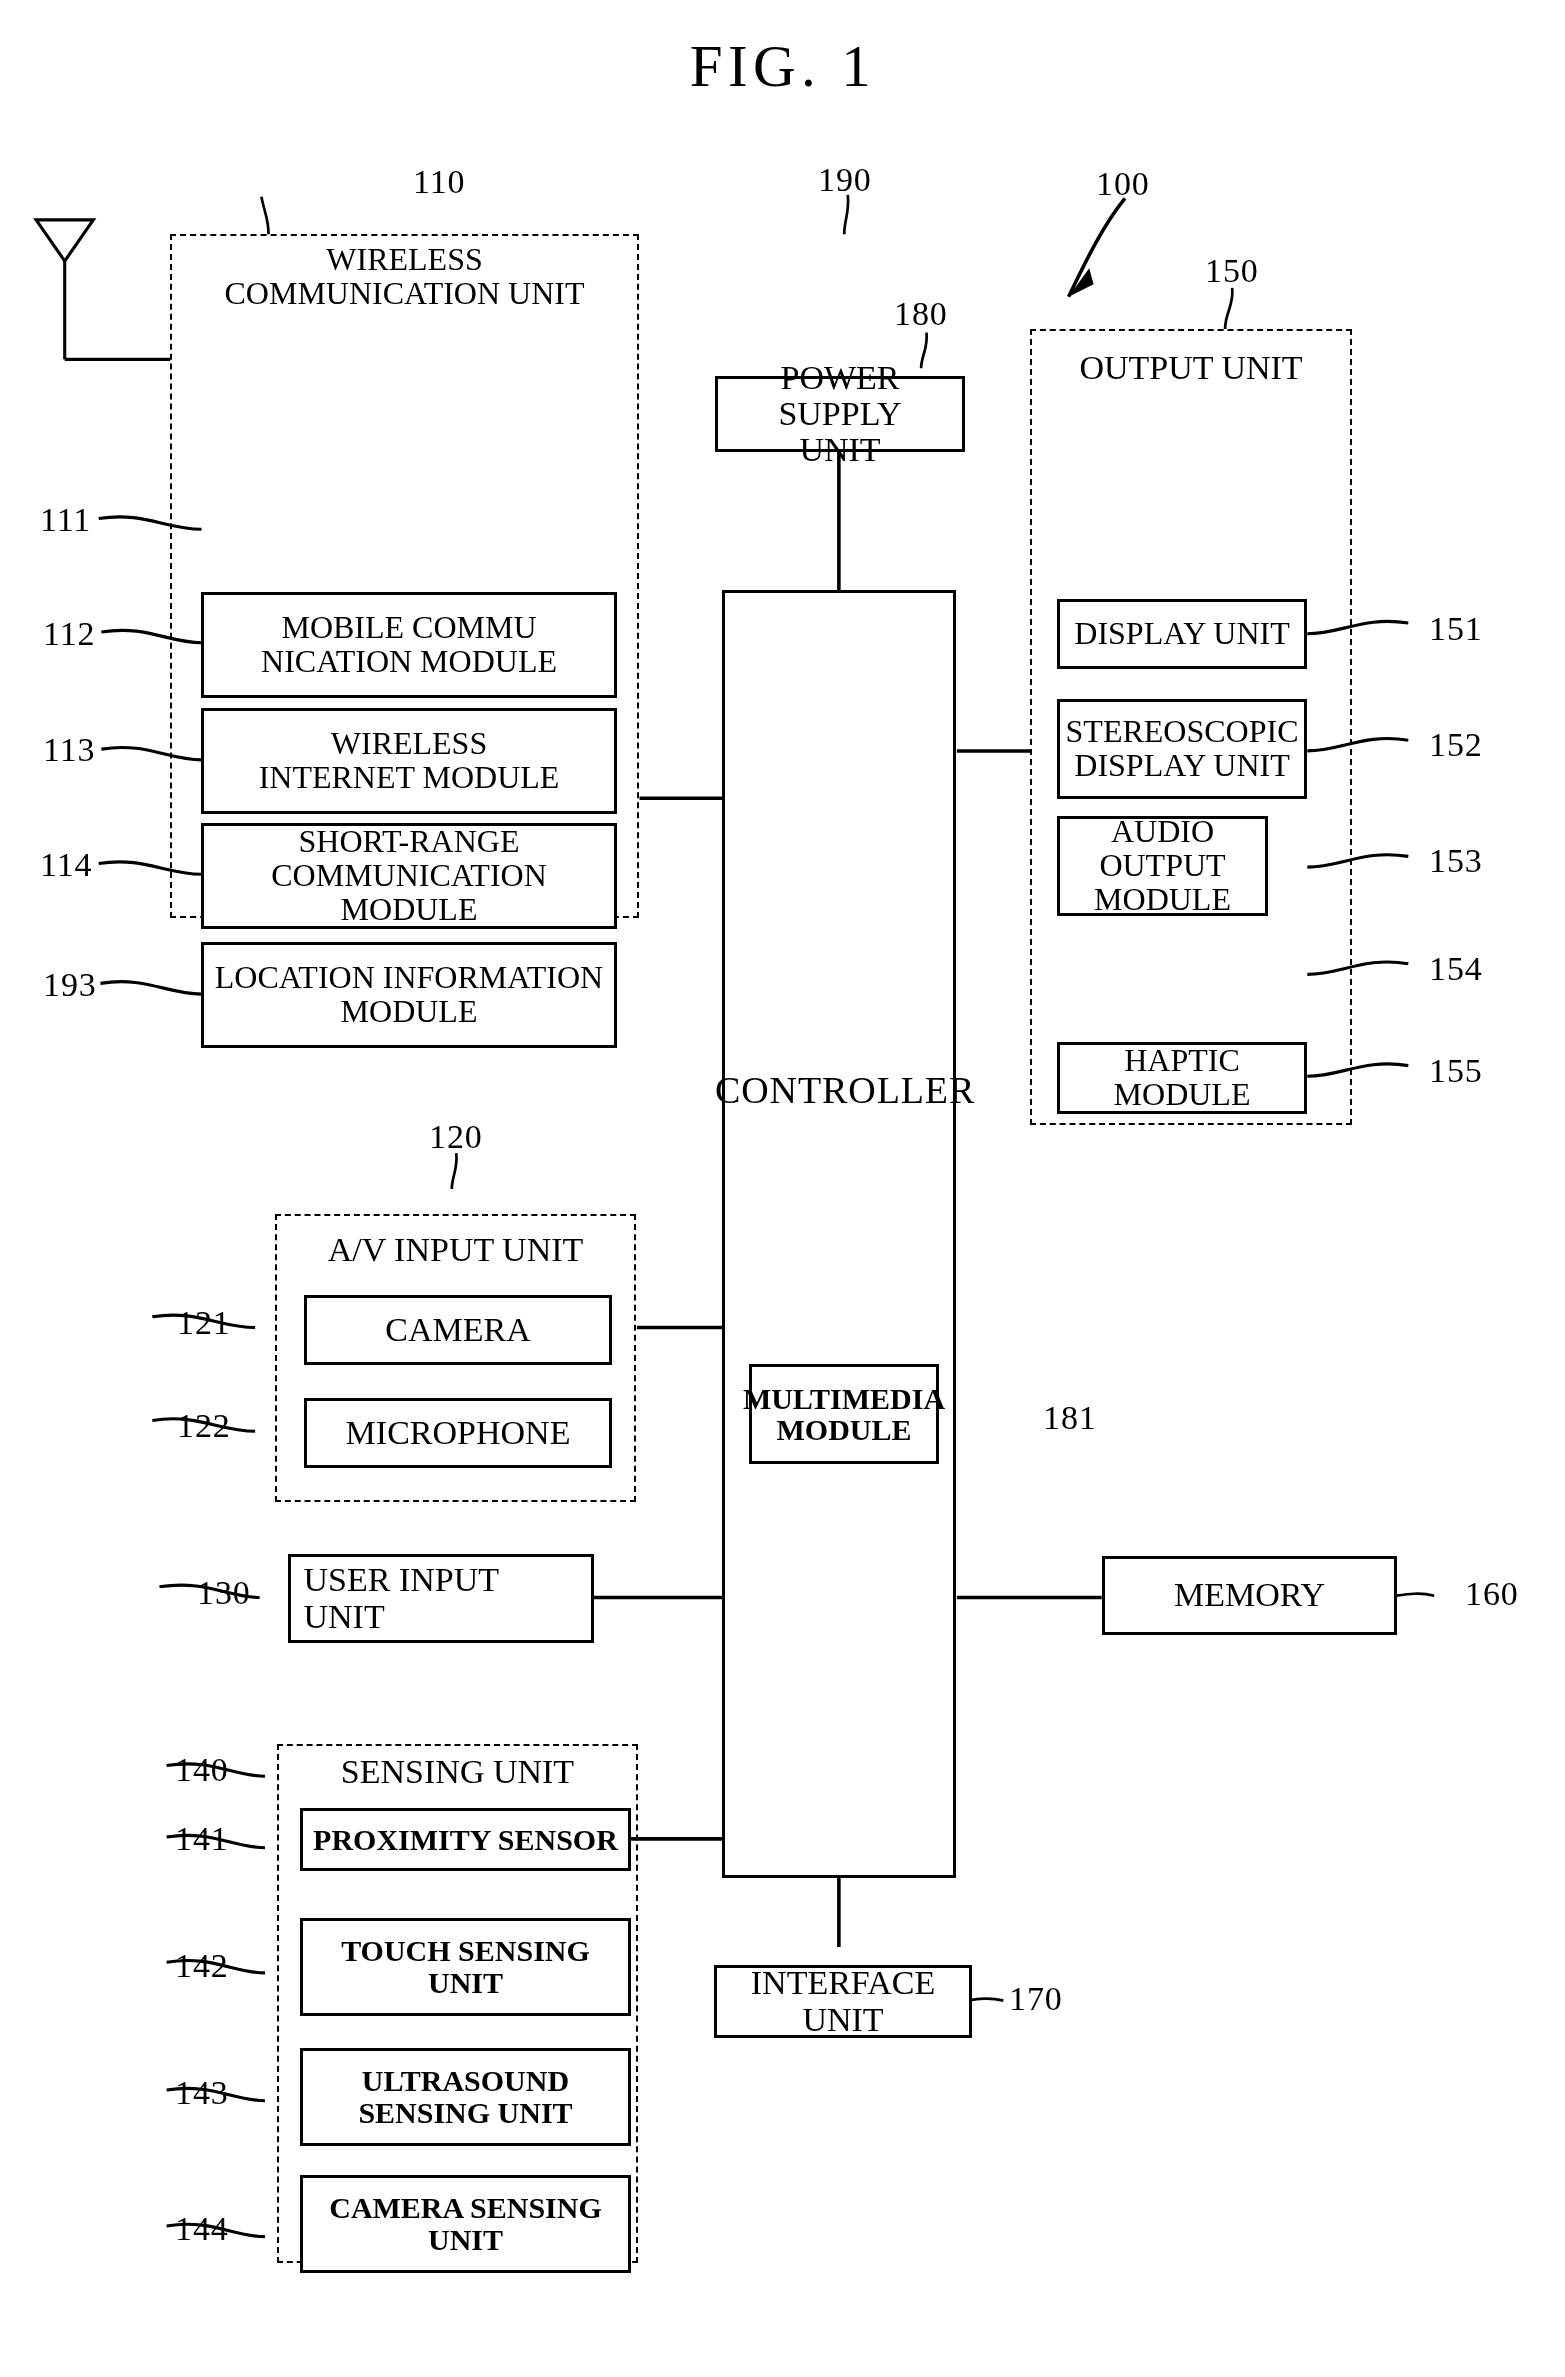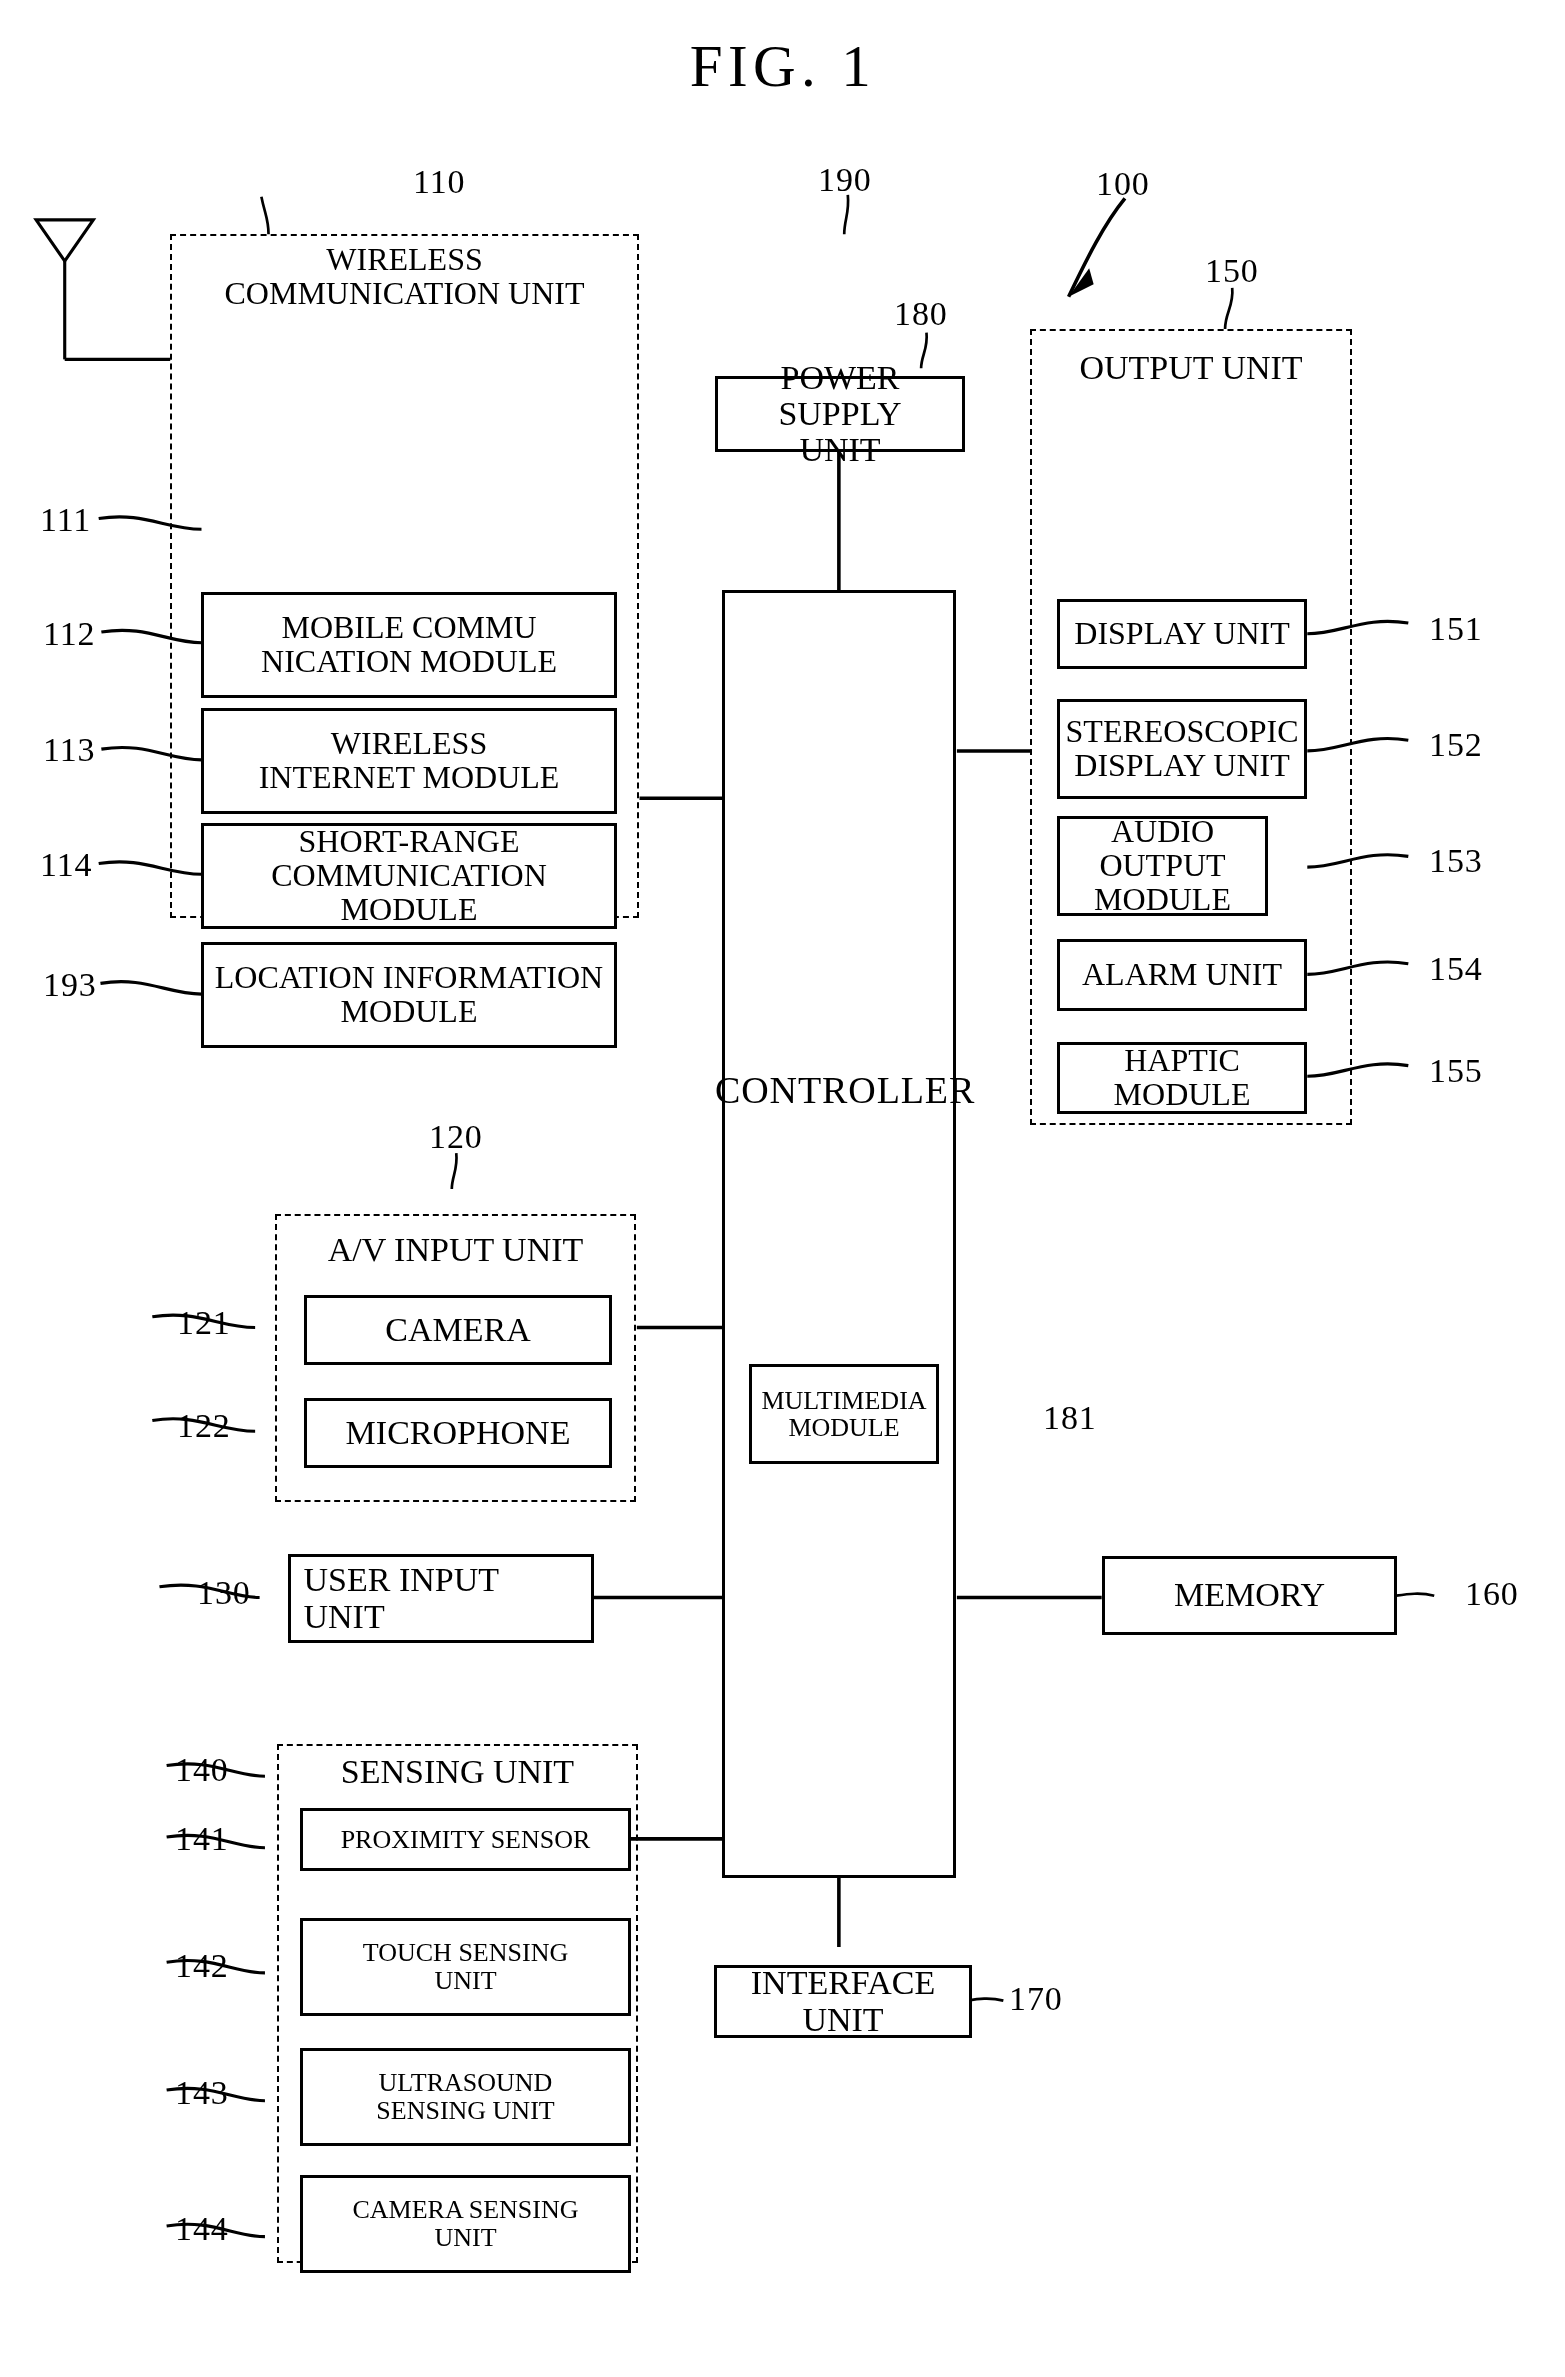--- a/index.html
+++ b/index.html
@@ -16,21 +16,21 @@
        text-align:center;line-height:1.06;box-sizing:border-box;}
   .box span{display:block;padding:0 5.4px;}
 
   
   .group{position:absolute;border:2.7px dashed #000;background:transparent;box-sizing:border-box;}
   .group-title{position:absolute;text-align:center;line-height:1.05;white-space:pre-line;}
 
   
   .ref{position:absolute;font-size:34px;letter-spacing:0.9px;white-space:nowrap;}
 
-  .f34{font-size:26px;}
+  .f34{font-size:30px;font-weight:bold;}
   .f36{font-size:32px;}
   .f38{font-size:34px;}
 
   .ctrl-label{position:absolute;font-size:38px;letter-spacing:0.9px;white-space:nowrap;}
   .left-al{justify-content:flex-start;text-align:left;}
   .left-al span{padding-left:12.5px;}
   svg.ovl{position:absolute;left:0;top:0;width:1566px;height:2377px;pointer-events:none;}
 </style>
 </head>
 <body>
@@ -172,23 +172,20 @@
 DISPLAY UNIT</span>
     </div>
   <div class="ref" style="left:1429px;top:726px;">152</div>
 
   <div class="box f36" style="left:1057px;top:816px;width:211px;height:100px;">
     <span style="white-space:pre-line;">AUDIO OUTPUT
 MODULE</span>
     </div>
   <div class="ref" style="left:1429px;top:842px;">153</div>
 
-  <div class="box f36" style="left:1057px;top:939px;width:250px;height:72px;">
-    <span style="white-space:pre-line;">ALARM UNIT</span>
-    </div>
   <div class="ref" style="left:1429px;top:950px;">154</div>
 
   <div class="box f36" style="left:1057px;top:1042px;width:250px;height:72px;">
     <span style="white-space:pre-line;font-family:Liberation Serif, serif;">HAPTIC MODULE</span>
     </div>
   <div class="ref" style="left:1429px;top:1052px;">155</div>
 
   <div class="group" style="left:275px;top:1214px;width:361px;height:288px;"></div>
   <div class="group-title f38" style="left:275px;top:1232px;width:361px;">A/V INPUT UNIT</div>
   <div class="ref" style="left:429px;top:1118px;">120</div>

